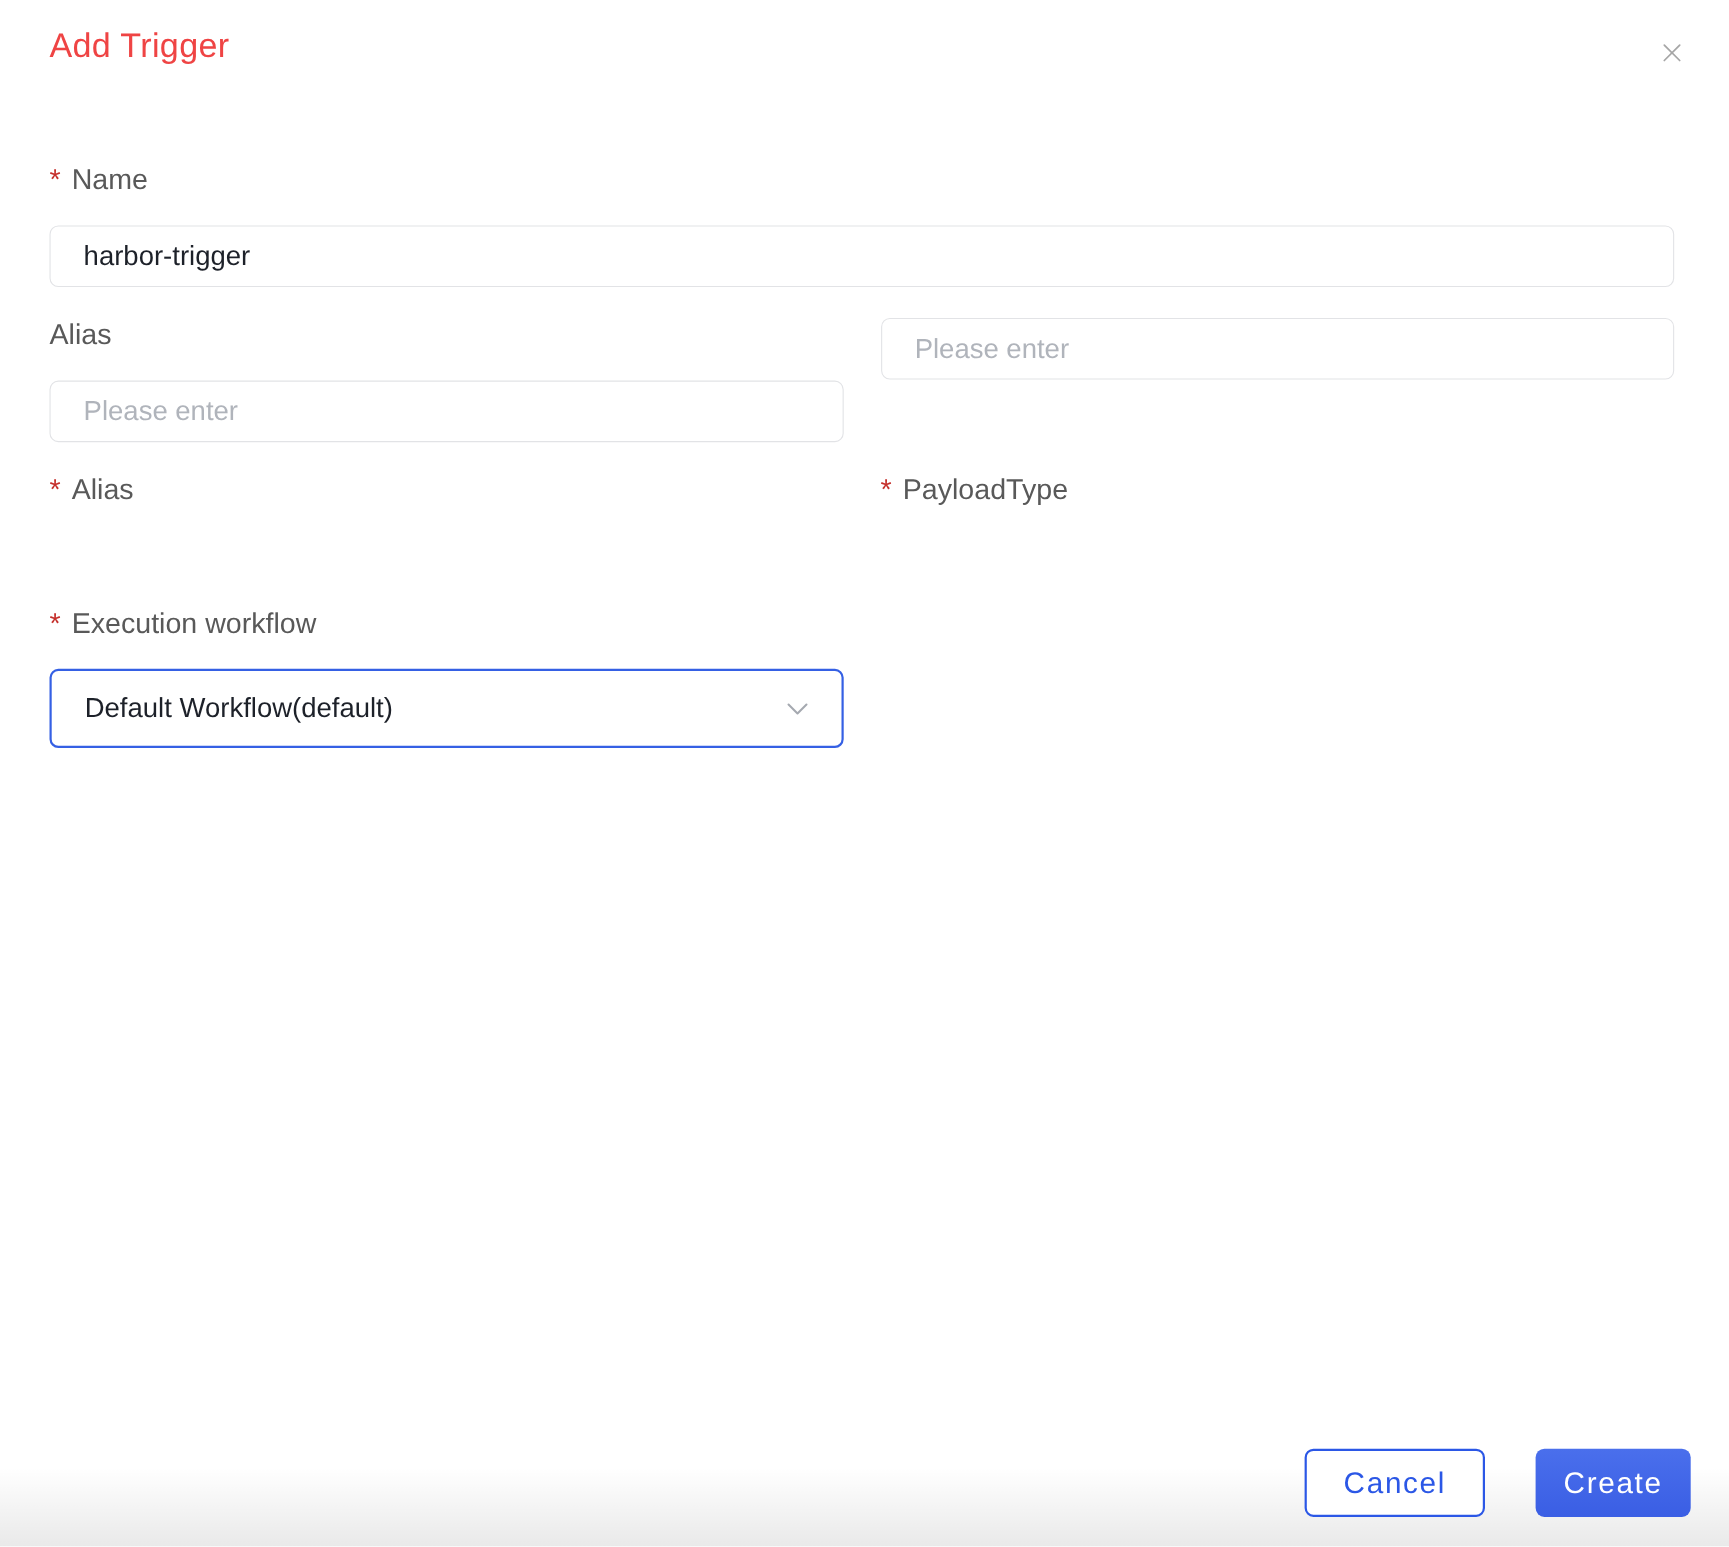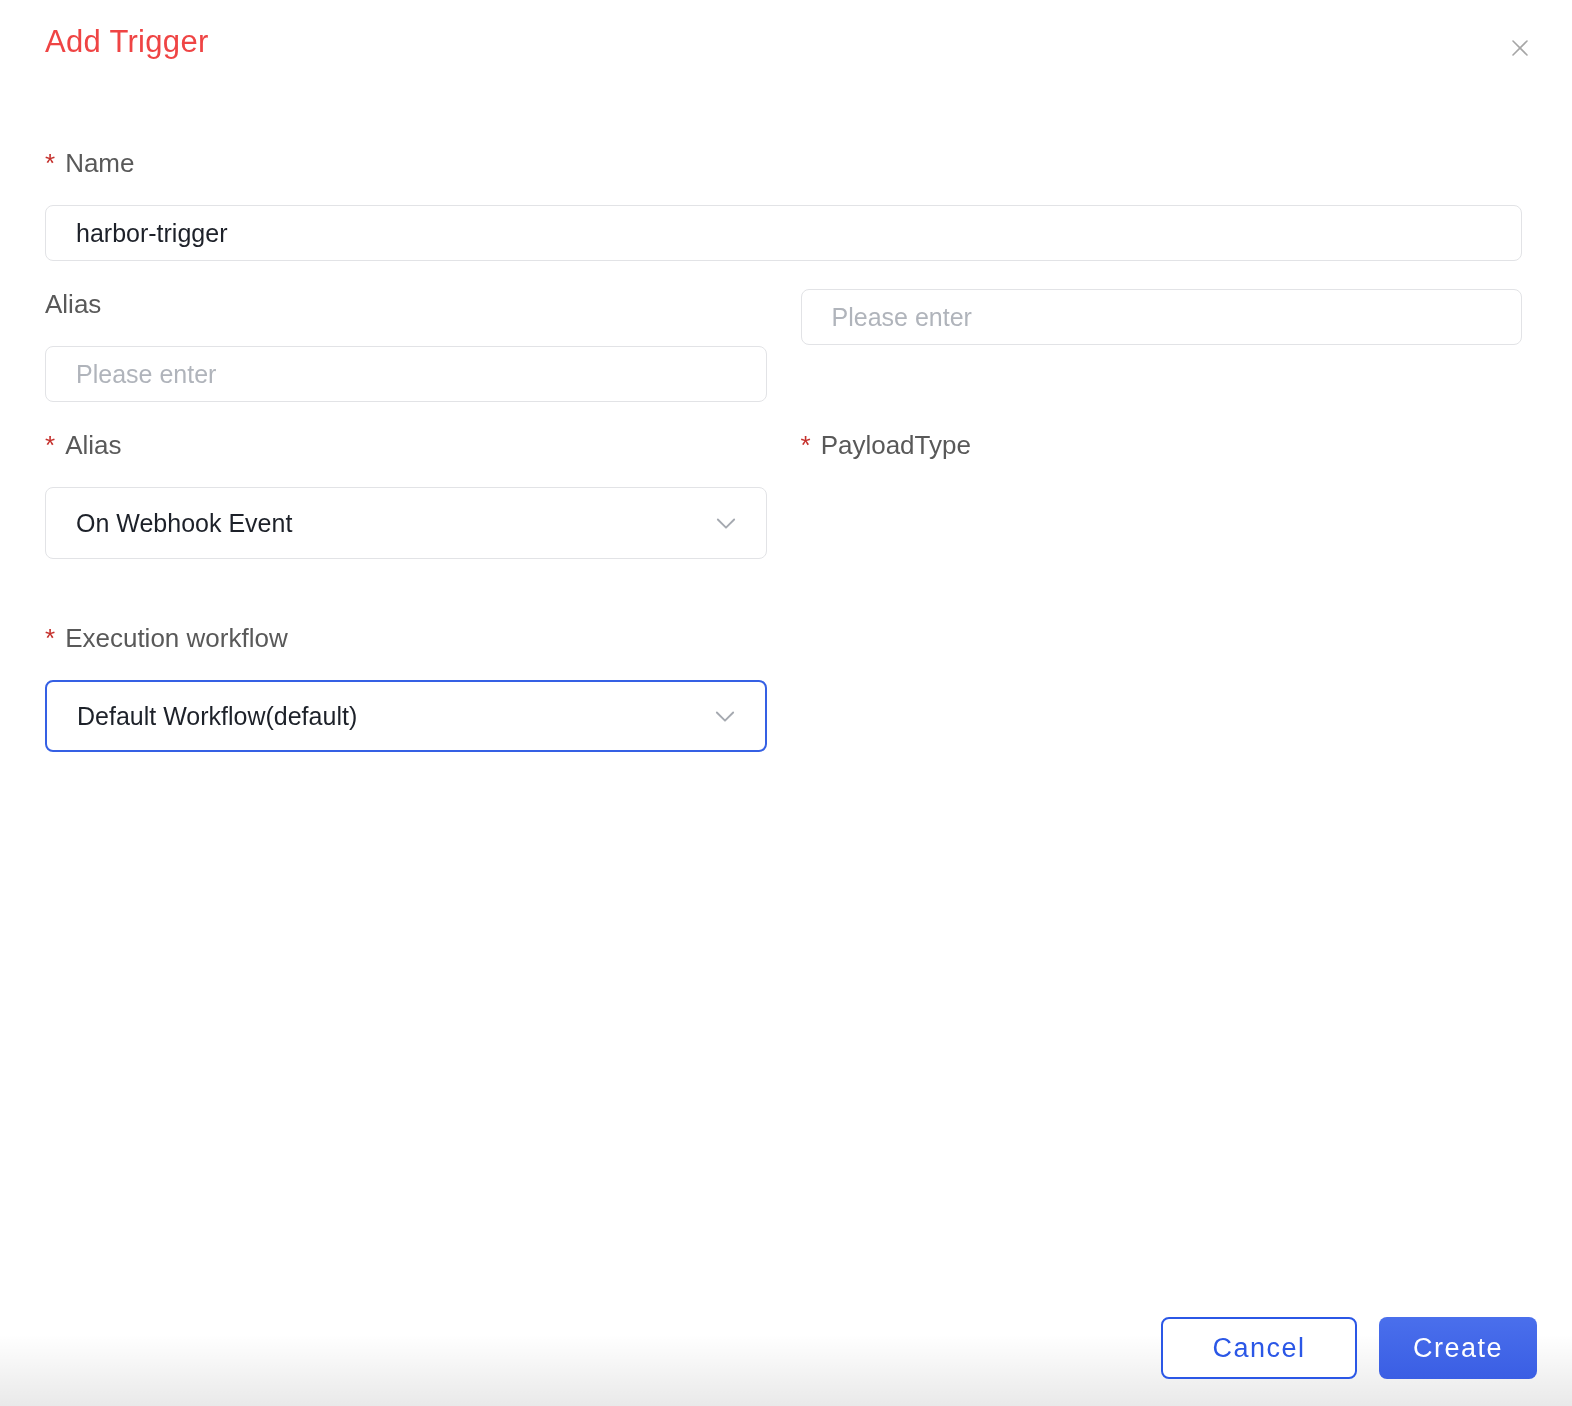--- a/index.html
+++ b/index.html
@@ -59,26 +59,27 @@
     position: absolute; right: 35px; bottom: 27px;
     display: flex; gap: 22px; z-index: 2;
   }
   .btn {
     height: 62px; border-radius: 8px; font-size: 27px;
     font-family: "Liberation Sans", sans-serif;
     letter-spacing: 1.5px; cursor: pointer;
     display: flex; align-items: center; justify-content: center;
   }
   .btn-cancel {
-    width: 196px; background: #ffffff;
+    width: 164px; background: #ffffff;
     border: 2px solid #2b57e6; color: #2b57e6;
   }
   .btn-create {
-    width: 158px; border: none; color: #ffffff;
+    width: 141px; border: none; color: #ffffff;
     background: linear-gradient(180deg, #4a6fec 0%, #3a5ee4 100%);
+    margin-left: 24px;
   }
 
   
   .bottom-shade {
     position: absolute; left: 0; right: 0; bottom: 0; height: 72px;
     background: linear-gradient(180deg, rgba(0,0,0,0) 0%, rgba(0,0,0,0.085) 100%);
     pointer-events: none; z-index: 1;
   }
 </style>
 </head>
@@ -119,28 +120,20 @@
         <input class="text-input" type="text" placeholder="Please enter" style="">
       </div>
     </div>
 
     <div class="row">
       <div class="col">
         <div class="field-label">
           <span class="req">*</span>
           <span>Alias</span>
         </div>
-        <div class="select-box">
-          <span>On Webhook Event</span>
-          <span class="chevron">
-            <svg width="28" height="28" viewBox="0 0 24 24" fill="none" stroke="currentColor" stroke-width="1.6" stroke-linecap="round" stroke-linejoin="round">
-              <polyline points="5,9 12,16 19,9"></polyline>
-            </svg>
-          </span>
-        </div>
       </div>
       <div class="col">
         <div class="field-label">
           <span class="req">*</span>
           <span>PayloadType</span>
         </div>
       </div>
     </div>
 
     <div class="row-single">

